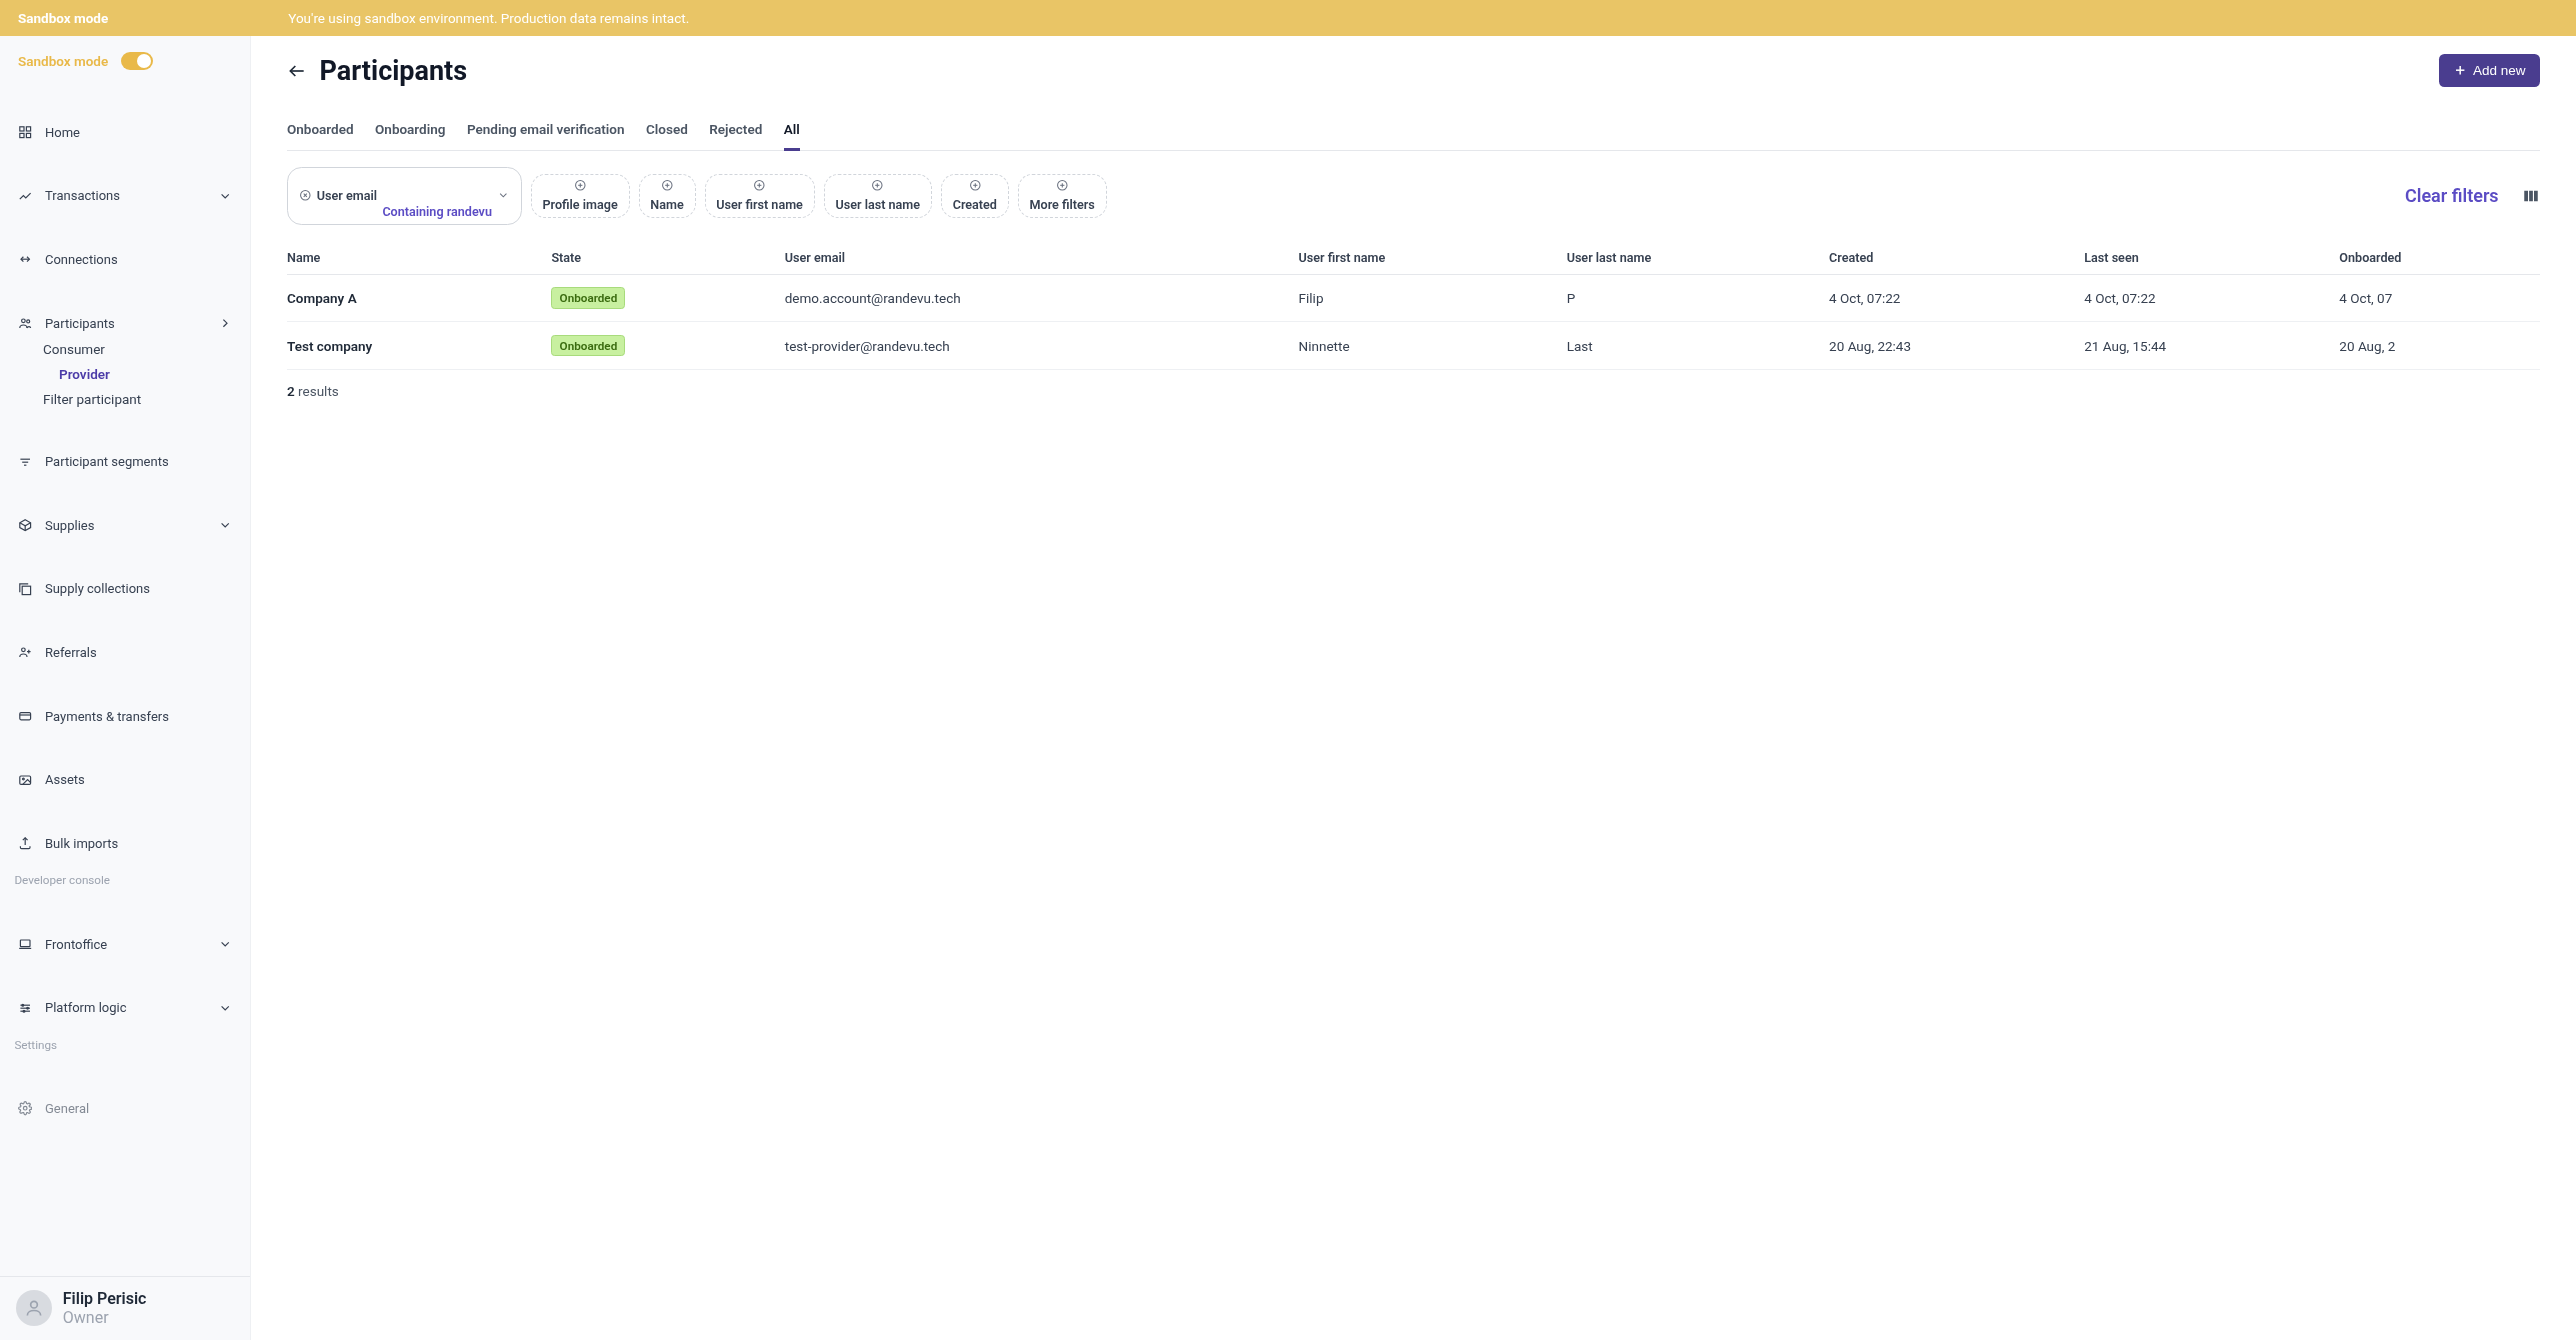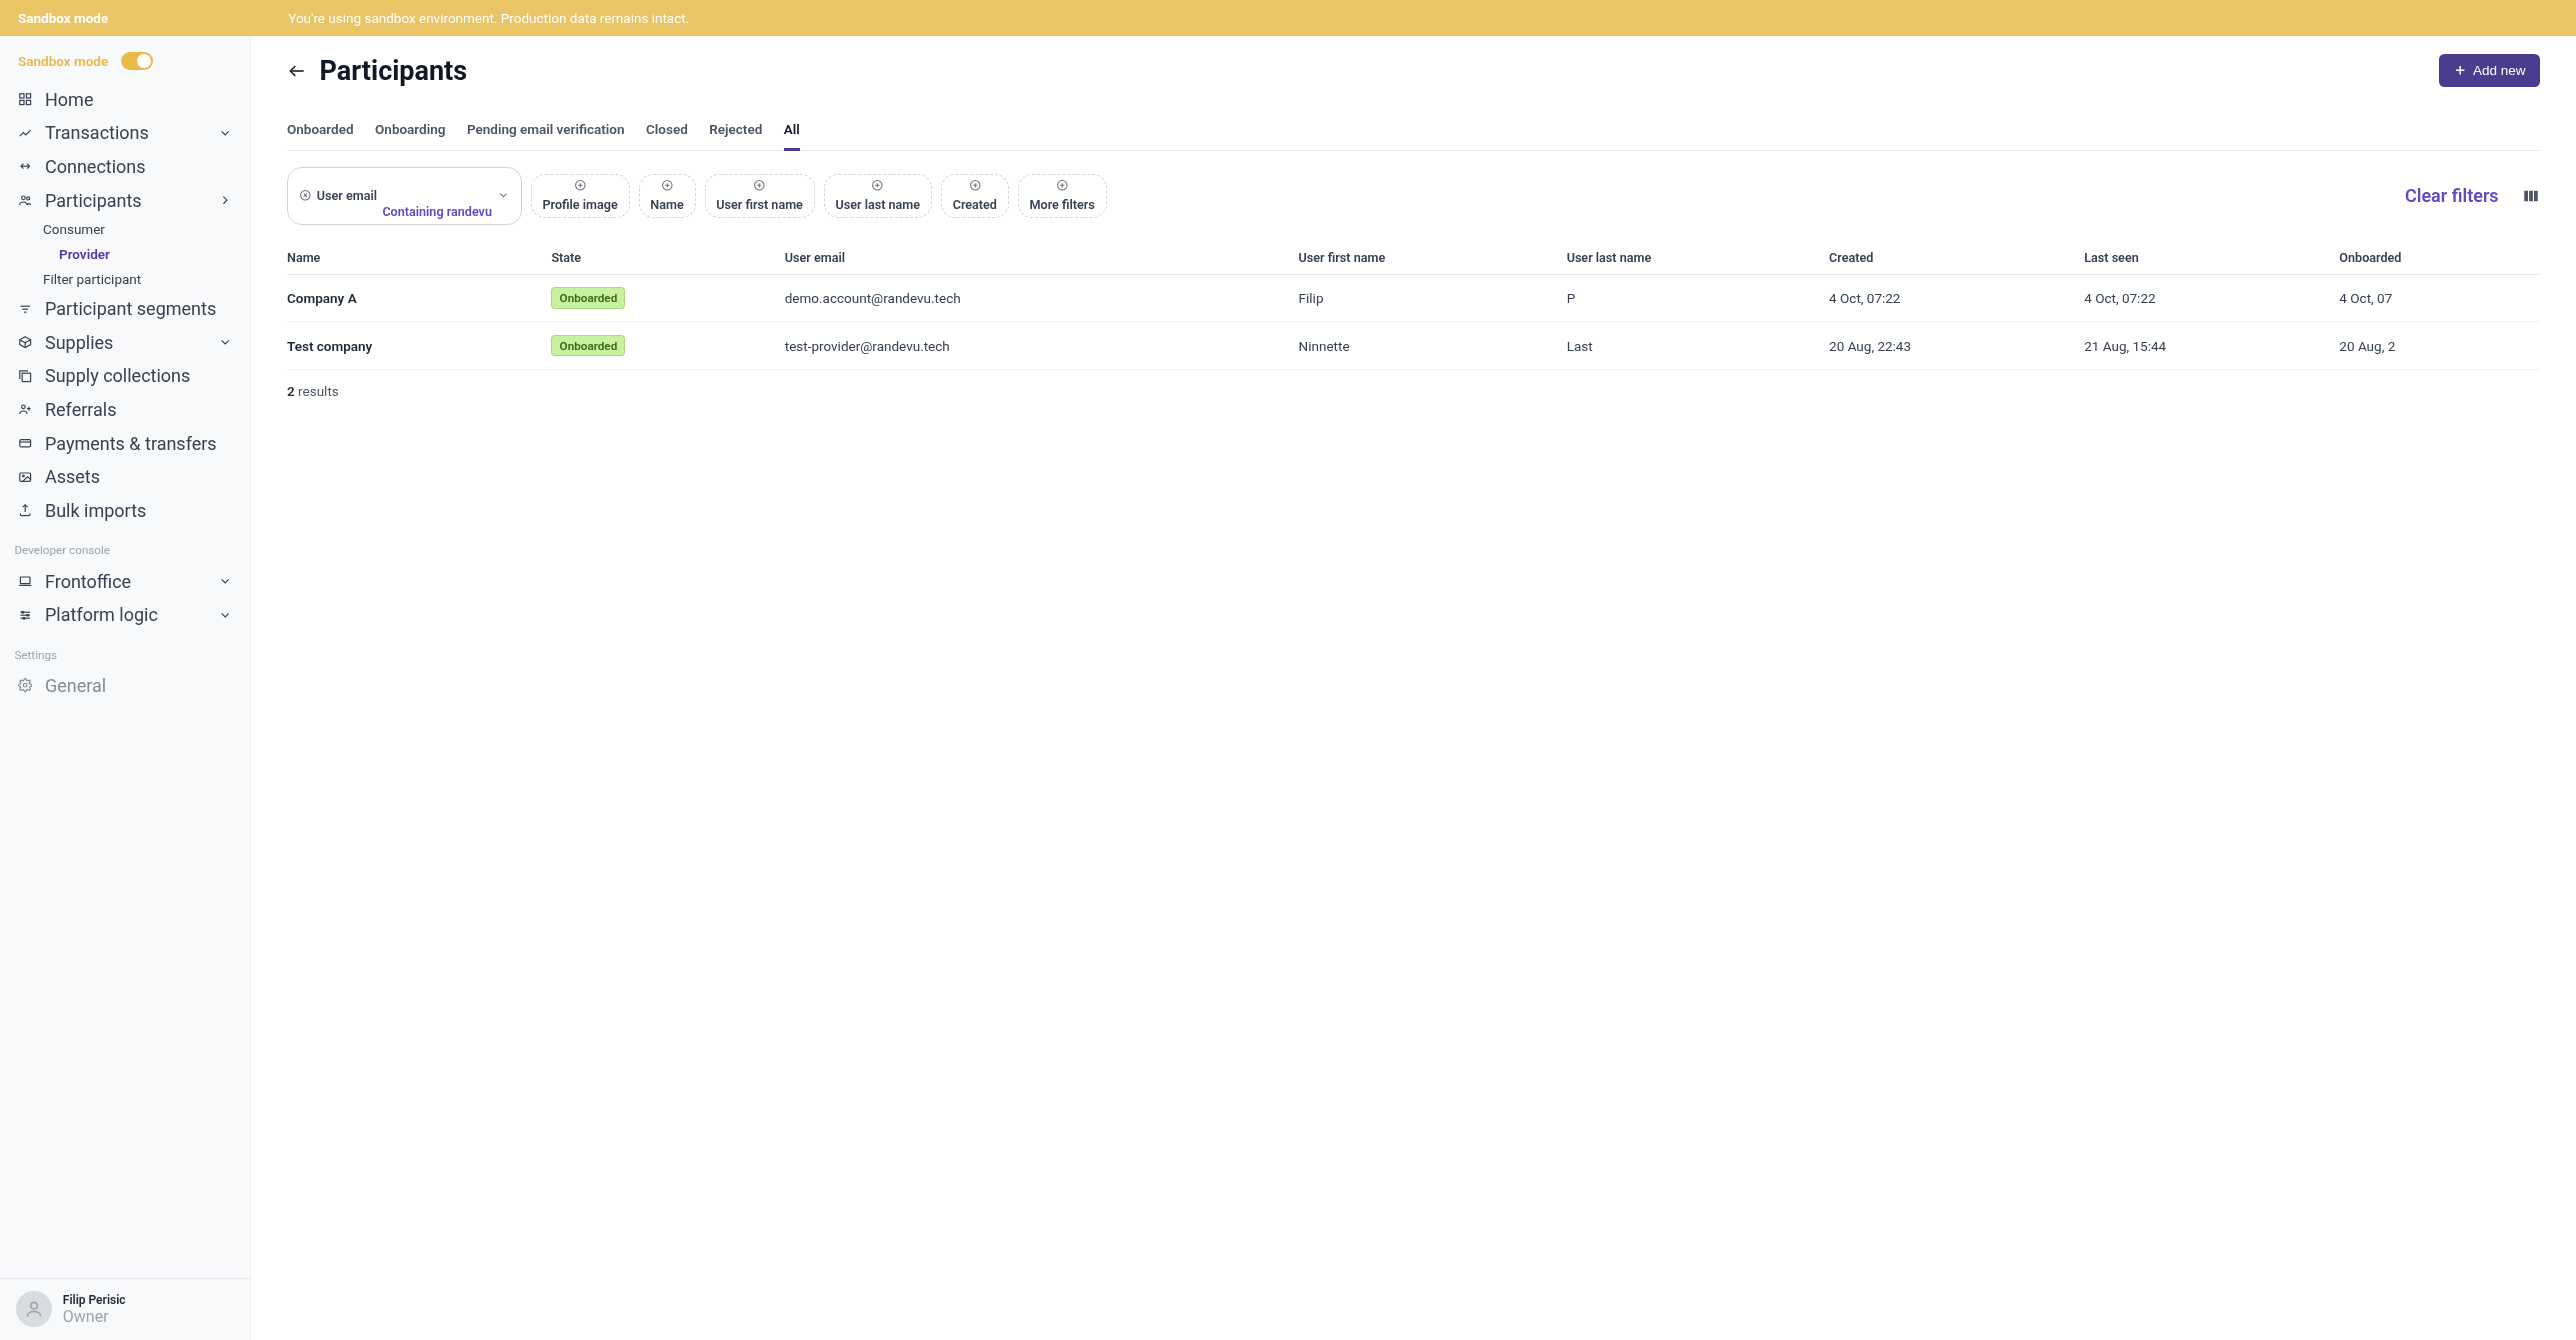--- a/index.html
+++ b/index.html
@@ -77,21 +77,22 @@
     border-radius: 50%;
   }
 
   .nav-item {
     display: flex;
     align-items: center;
     padding: 6.3px 18px;
     gap: 12.6px;
     cursor: pointer;
     color: #374151;
-    font-size: 18px;
+    font-size: 13px;
+    margin-top: 36px;
   }
   .nav-item .nav-icon {
     width: 14.4px;
     height: 14.4px;
     flex-shrink: 0;
     display: flex;
     align-items: center;
     justify-content: center;
   }
   .nav-item .nav-chevron {
@@ -131,21 +132,21 @@
     height: 36px;
     border-radius: 50%;
     background: #d8dbe0;
     display: flex;
     align-items: center;
     justify-content: center;
     color: #9ca3af;
   }
   .user-name {
     font-weight: 600;
-    font-size: 12px;
+    font-size: 16px;
     color: #1f2937;
   }
   .user-role {
     font-size: 16px;
     color: #9ca3af;
   }
 
   
   .main {
     flex: 1;

